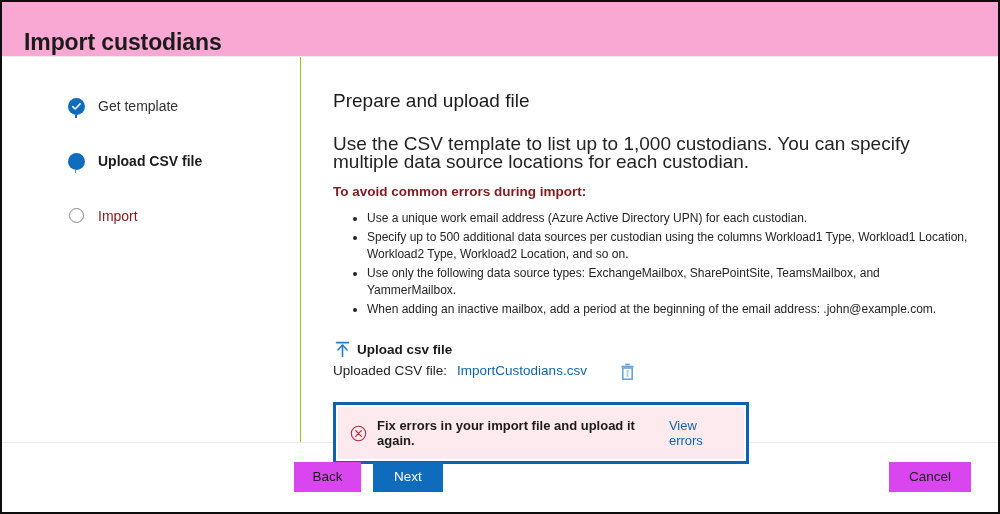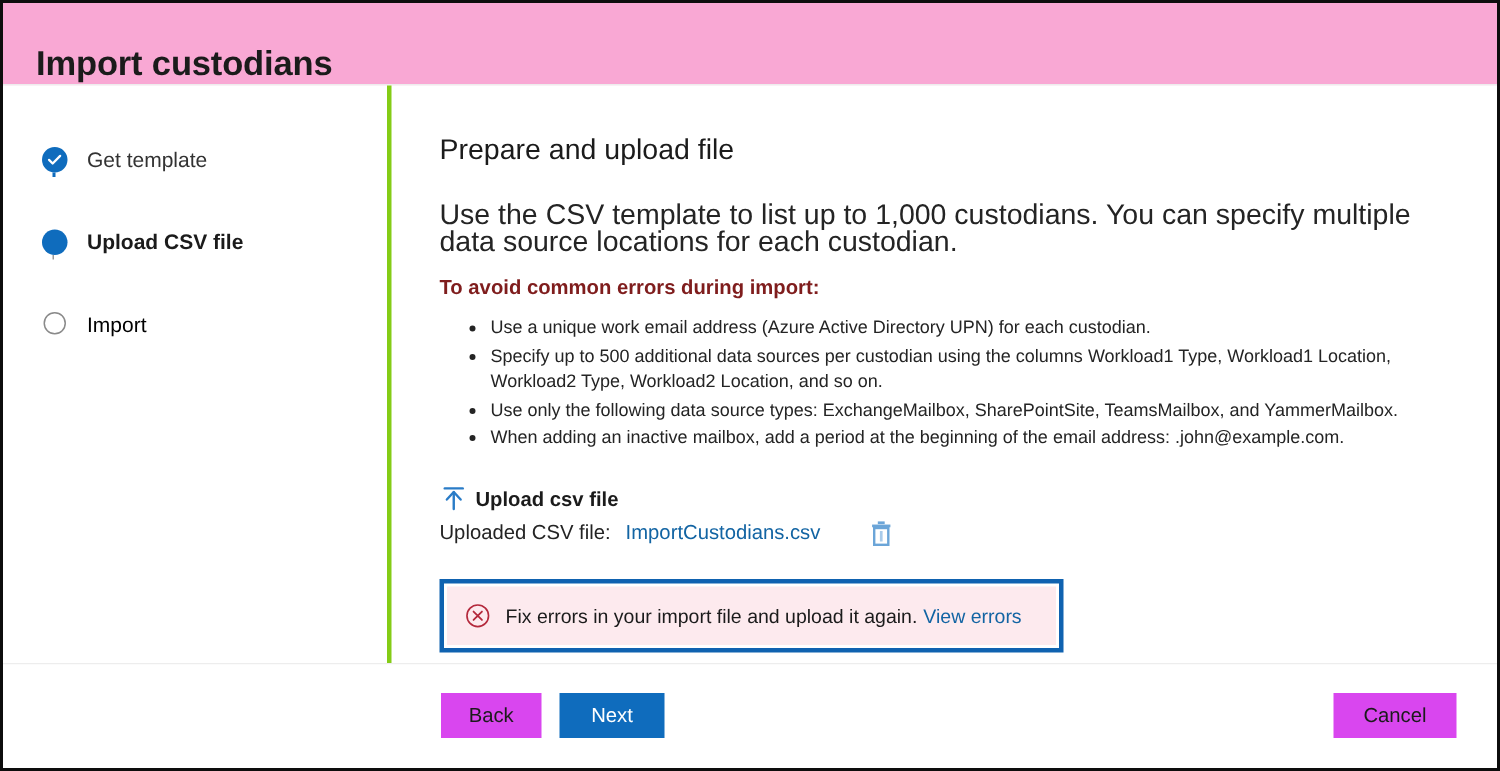--- a/index.html
+++ b/index.html
@@ -46,23 +46,24 @@
     height: 386px;
     box-sizing: border-box;
     border-bottom: 1px solid #ededed;
     background: #ffffff;
   }
 
   
   .sidebar {
     width: 259px;
     box-sizing: border-box;
-    border-right: 3px solid #84cc16;
+    border-right: 1px solid #84cc16;
     padding-top: 40px;
     flex: 0 0 259px;
+    margin-left: 40px;
   }
   .steps {
     list-style: none;
     margin: 0;
     padding: 0 0 0 25px;
   }
   .step {
     position: relative;
     display: flex;
     align-items: flex-start;
@@ -115,21 +116,21 @@
   .step-label {
     margin-left: 13px;
     font-size: 14px;
     color: #333333;
     line-height: 18px;
   }
   .step-label.current {
     font-weight: 700;
     color: #1b1b1b;
   }
-  .step-label.todo { color: #000000; }
+  .step-label.todo { color: #7f1d1d; }
 
   
   .content {
     flex: 1;
     padding: 33px 30px 0 32px;
     box-sizing: border-box;
   }
   .content-title {
     font-size: 19px;
     font-weight: 400;
@@ -223,21 +224,21 @@
   .error-icon {
     width: 17px;
     height: 17px;
     flex: 0 0 17px;
     display: block;
     margin-right: 10px;
   }
   .error-text {
     font-size: 13px;
     color: #1b1b1b;
-    font-weight: 400;
+    font-weight: 700;
   }
   .error-link {
     font-size: 13px;
     color: #1264a3;
     font-weight: 400;
     margin-left: 4px;
     text-decoration: none;
     cursor: pointer;
   }
 

